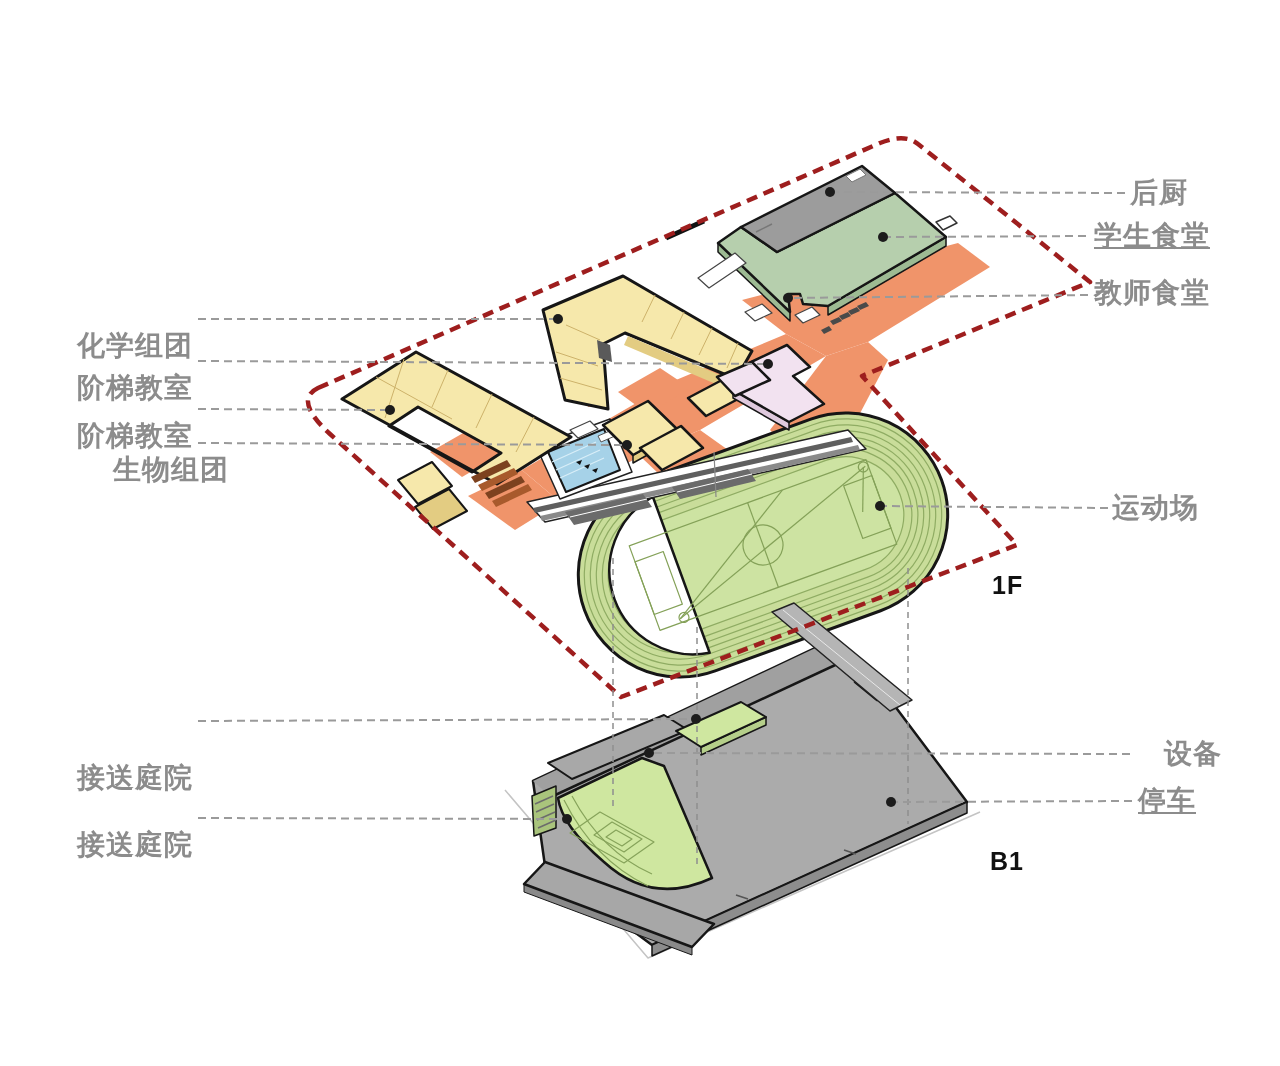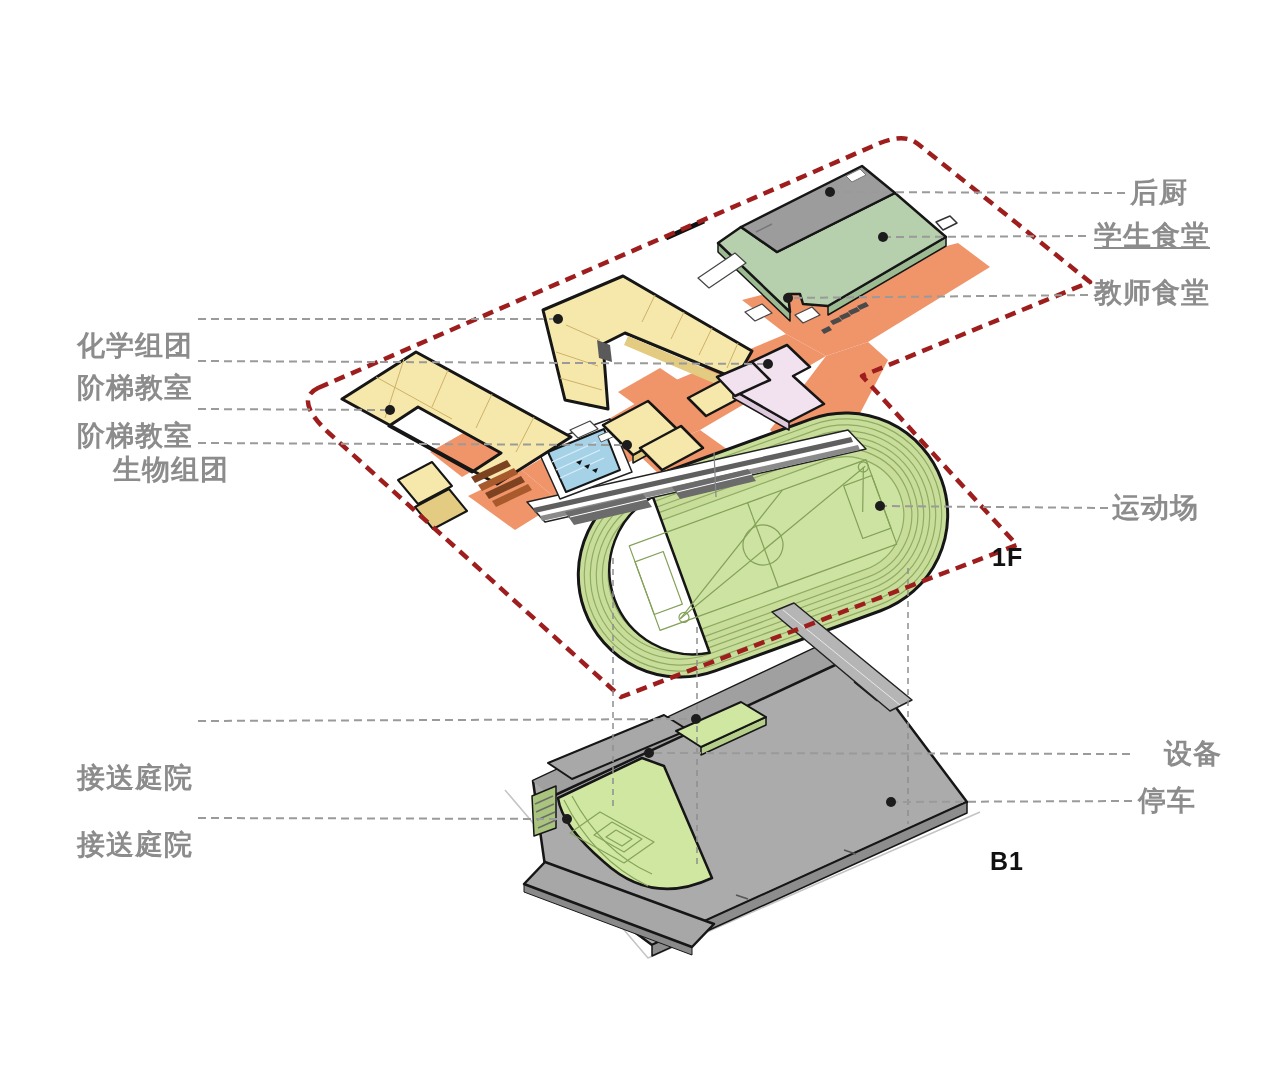--- a/index.html
+++ b/index.html
@@ -251,18 +251,18 @@
   <div class="callout right-align" style="right:1087px;top:398px;">阶梯教室</div>
   <div class="callout right-align" style="right:1051px;top:432px;">生物组团</div>
   <div class="callout right-align" style="right:1087px;top:740px;">接送庭院</div>
   <div class="callout right-align" style="right:1087px;top:807px;">接送庭院</div>
 
   <div class="callout" style="left:1130px;top:182px;">后厨</div>
   <div class="callout" style="left:1094px;top:225px;text-decoration:underline;">学生食堂</div>
   <div class="callout" style="left:1094px;top:284px;font-family:Liberation Mono, monospace;">教师食堂</div>
   <div class="callout" style="left:1112px;top:497px;">运动场</div>
   <div class="callout" style="left:1136px;top:743px;margin-left:28px;">设备</div>
-  <div class="callout" style="left:1138px;top:790px;">停车</div>
-
-  <div class="floor-tag" style="left:992px;top:544px;">1F</div>
+  <div class="callout" style="left:1138px;top:790px;text-decoration:underline;">停车</div>
+
+  <div class="floor-tag" style="left:992px;top:572px;">1F</div>
   <div class="floor-tag" style="left:990px;top:848px;">B1</div>
 
 </div>
 
 </body></html>

